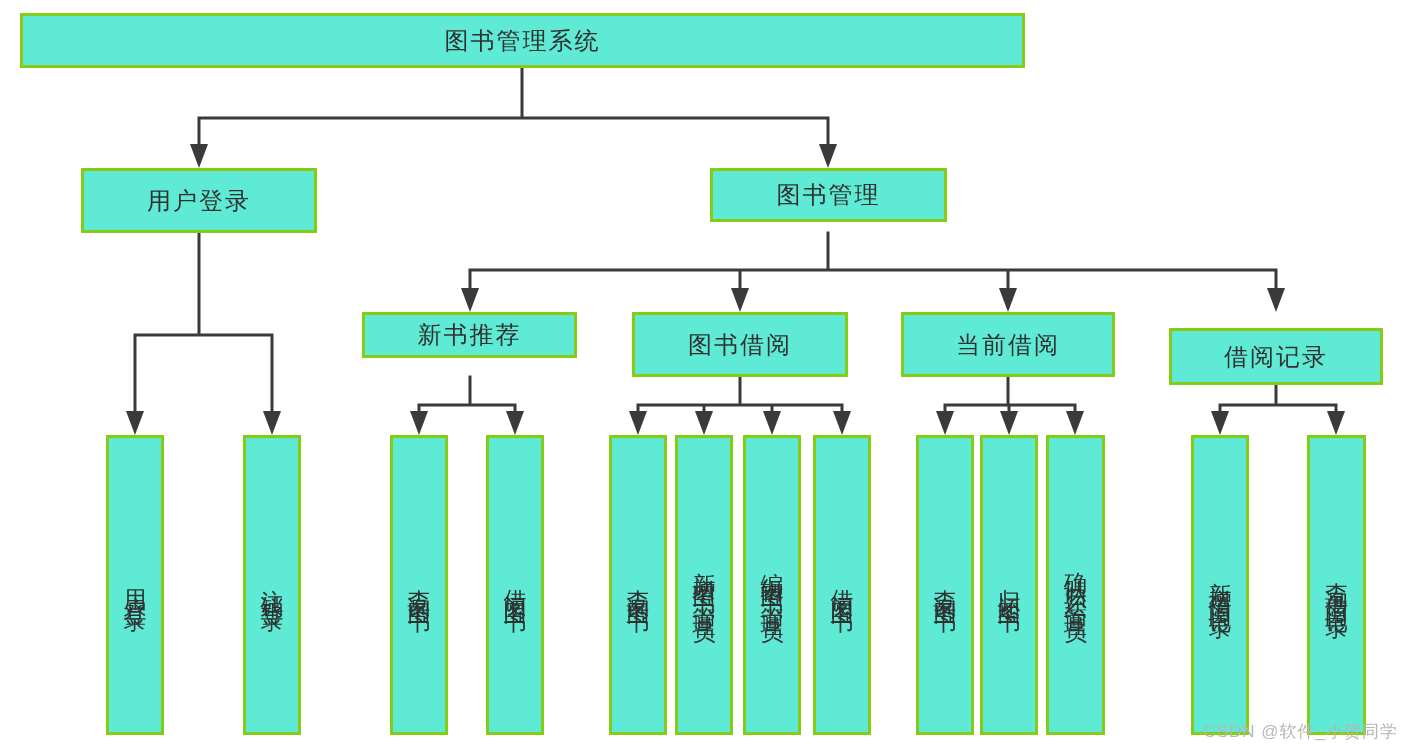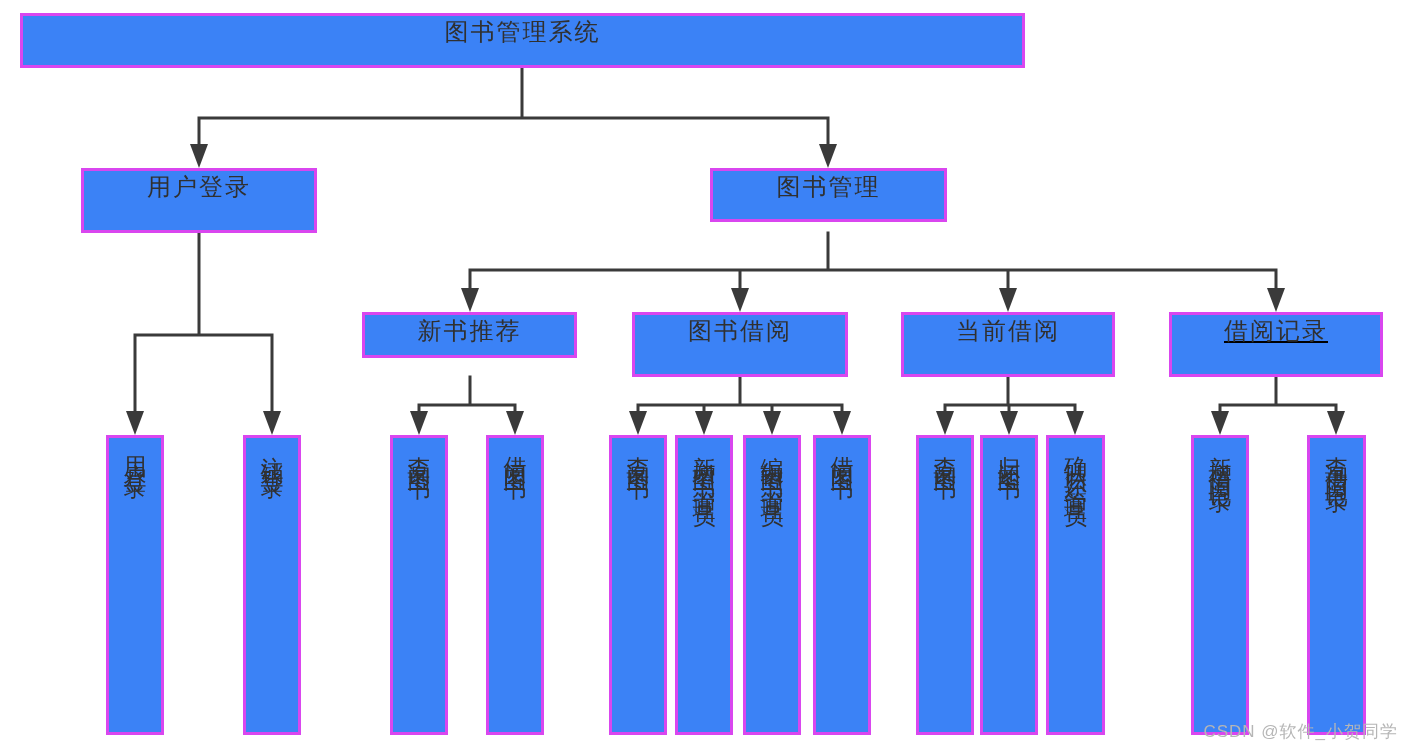--- a/index.html
+++ b/index.html
@@ -18,23 +18,24 @@
   .connectors {
     position: absolute;
     left: 0;
     top: 0;
     width: 1405px;
     height: 747px;
   }
   .node {
     position: absolute;
     box-sizing: border-box;
-    border: 3px solid #d946ef;
-    background: #3b82f6;
+    border: 3px solid #84cc16;
+    background: #5eead4;
     display: flex;
+    align-items: center;
     justify-content: center;
   }
   .node.h .label {
     font-size: 24px;
     letter-spacing: 2px;
     color: #303030;
     white-space: nowrap;
   }
   .node.v .label {
     writing-mode: vertical-rl;
@@ -112,21 +113,21 @@
 
   <div class="node h" style="left:362px; top:312px; width:215px; height:46px;">
     <span class="label">新书推荐</span>
   </div>
   <div class="node h" style="left:901px; top:312px; width:214px; height:65px;">
     <span class="label">当前借阅</span>
   </div>
   <div class="node h" style="left:632px; top:312px; width:216px; height:65px;">
     <span class="label">图书借阅</span>
   </div>
-  <div class="node h" style="left:1169px; top:312px; width:214px; height:65px;text-decoration:underline;">
+  <div class="node h" style="left:1169px; top:328px; width:214px; height:57px;">
     <span class="label">借阅记录</span>
   </div>
 
   <div class="node v" style="left:106px; top:435px; width:58px; height:300px;">
     <span class="label">用户登录</span>
   </div>
   <div class="node v" style="left:243px; top:435px; width:58px; height:300px;">
     <span class="label">注销登录</span>
   </div>
 

